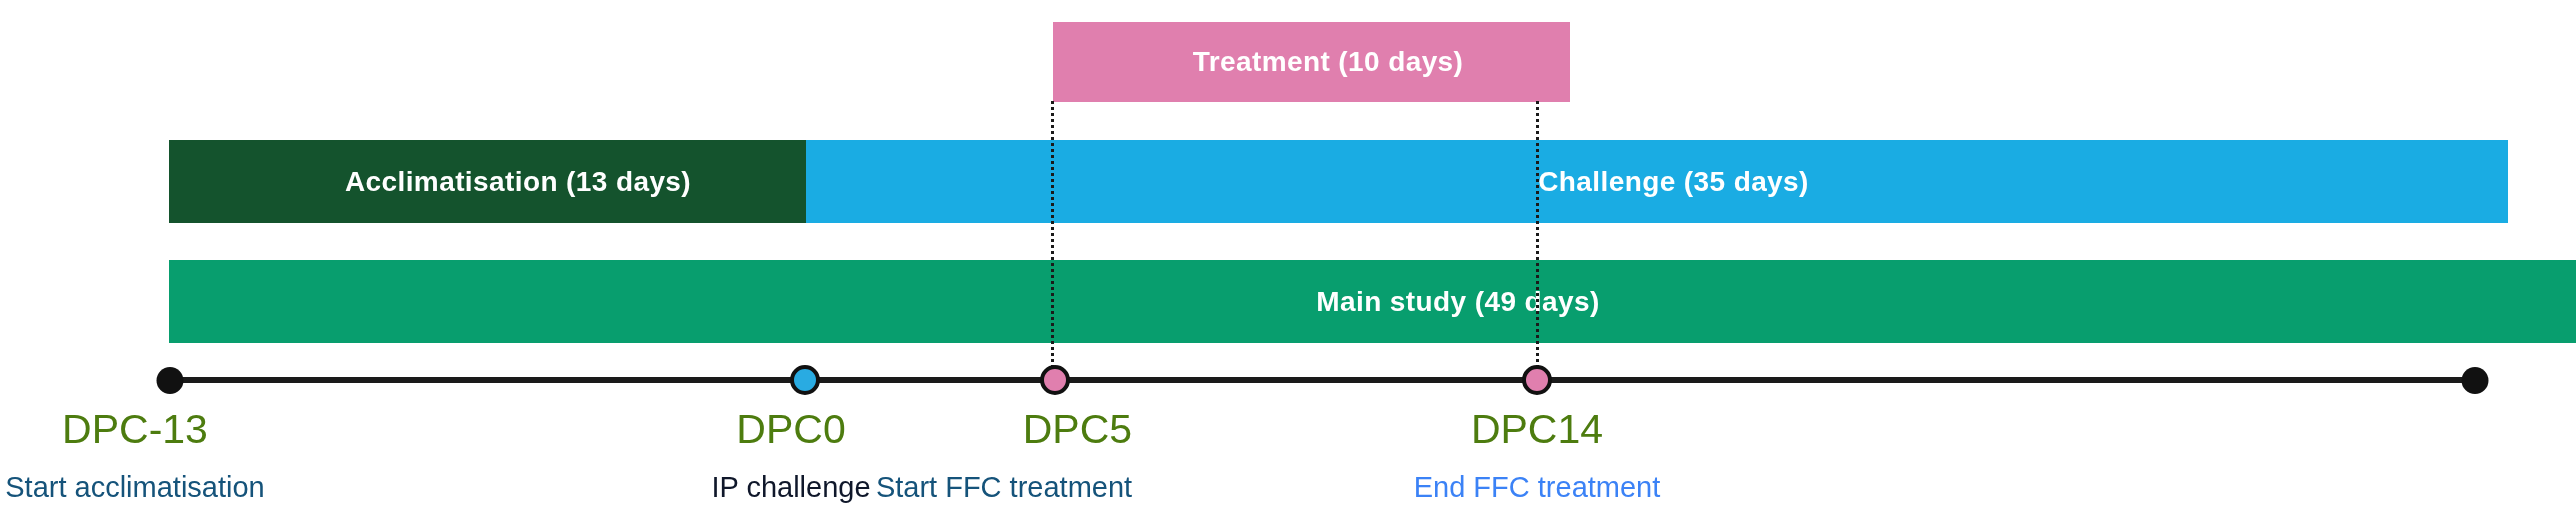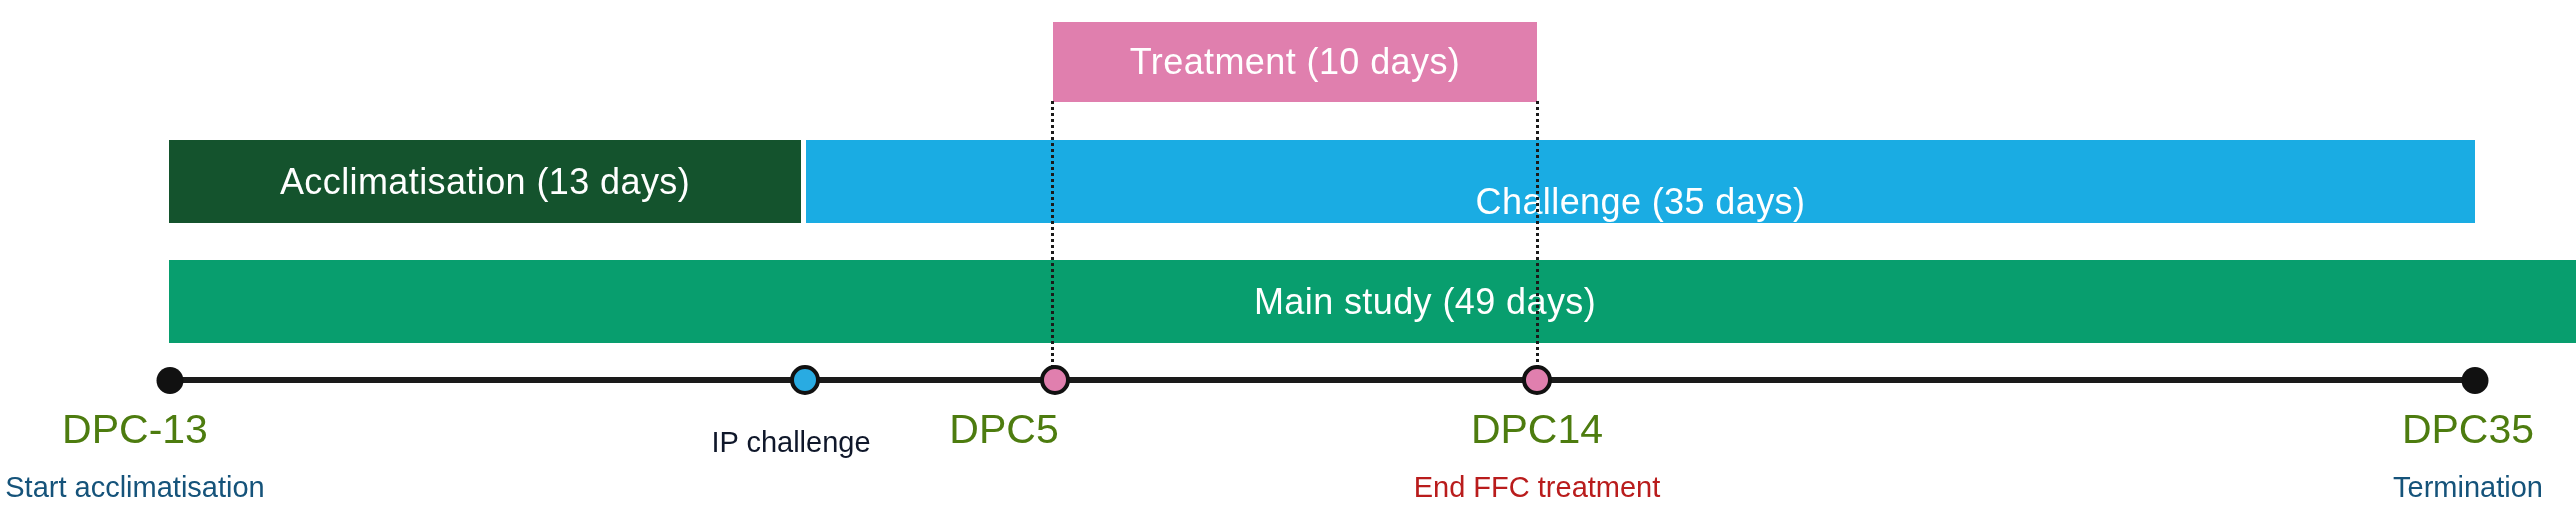--- a/index.html
+++ b/index.html
@@ -14,28 +14,29 @@
     height: 528px;
     background: #ffffff;
     overflow: hidden;
   }
   .bar {
     position: absolute;
     display: flex;
     align-items: center;
     justify-content: center;
     color: #ffffff;
-    font-size: 36px;
-    font-weight: 400;
+    font-size: 28px;
+    font-weight: 700;
     letter-spacing: 0.4px;
     white-space: nowrap;
+    padding-left: 33px;
   }
   .bar-treatment      { left: 1053px; top: 21.5px;  width: 484px;  height: 80px; }
   .bar-acclimatisation{ left: 169px;  top: 140px; width: 632px;  height: 83px; }
-  .bar-challenge      { left: 806px; top: 140px; width: 1669px; height: 83px; align-items: flex-end; }
+  .bar-challenge      { left: 806px; top: 140px; width: 1669px; height: 83px; }
   .bar-main           { left: 169px;  top: 260px; width: 2512px; height: 83px; }
 
   .dotted-connector {
     position: absolute;
     top: 101px;
     height: 279px;
     width: 0;
     border-left: 3.2px dotted #1a1a1a;
     z-index: 5;
   }
@@ -127,31 +128,29 @@
   <div class="marker m-dpc5" style="background-color: rgb(224, 127, 174);"></div>
   <div class="marker m-dpc14" style="background-color: rgb(224, 127, 174);"></div>
   <div class="marker marker-plain m-dpc35" style="background-color: rgb(17, 17, 17);"></div>
 
   <div class="tick t-dpc13">
     <div class="tick-label">DPC-13</div>
     <div class="tick-sublabel" style="color: rgb(21, 83, 122);">Start acclimatisation</div>
   </div>
 
   <div class="tick t-dpc0">
+    <div class="tick-label">DPC0</div>
     <div class="tick-sublabel" style="color: #0f172a;">IP challenge</div>
   </div>
 
   <div class="tick t-dpc5">
     <div class="tick-label">DPC5</div>
+    <div class="tick-sublabel" style="color: rgb(21, 83, 122);">Start FFC treatment</div>
   </div>
 
   <div class="tick t-dpc14">
     <div class="tick-label">DPC14</div>
-    <div class="tick-sublabel" style="color: #b91c1c;">End FFC treatment</div>
+    <div class="tick-sublabel" style="color: #3b82f6;">End FFC treatment</div>
   </div>
 
-  <div class="tick t-dpc35">
-    <div class="tick-label">DPC35</div>
-    <div class="tick-sublabel" style="color: rgb(21, 83, 122);">Termination</div>
-  </div>
 
 </div>
 
 
 </body></html>

